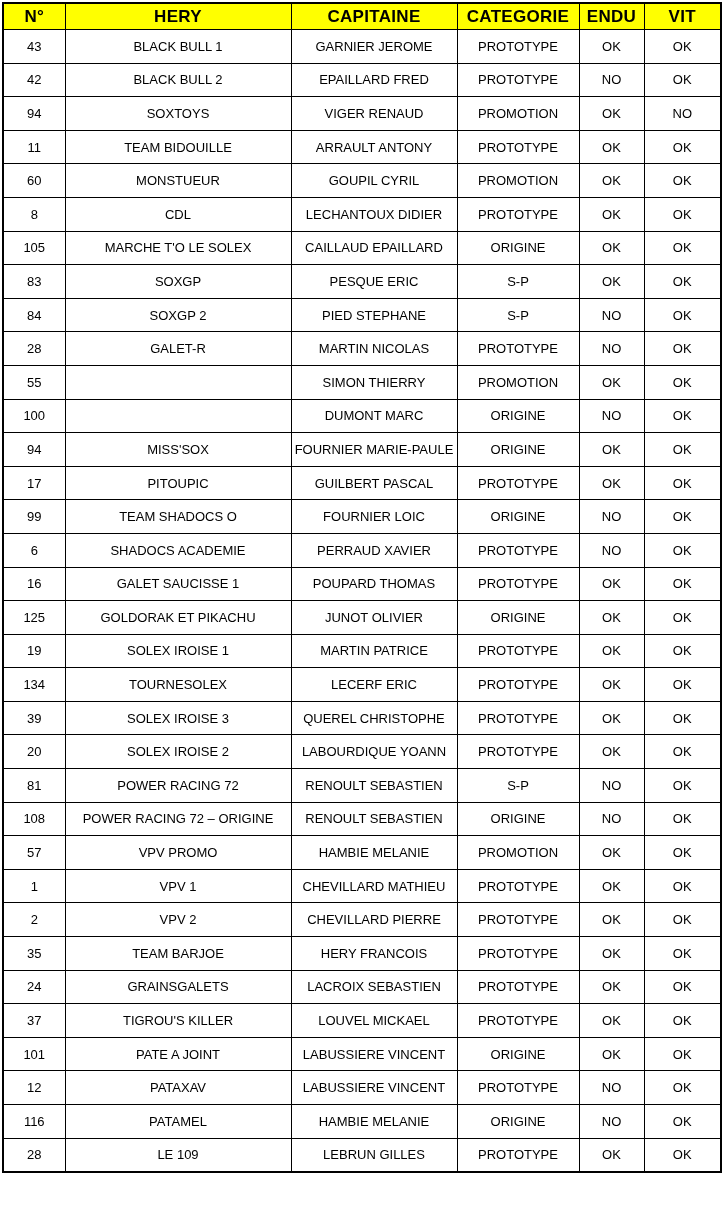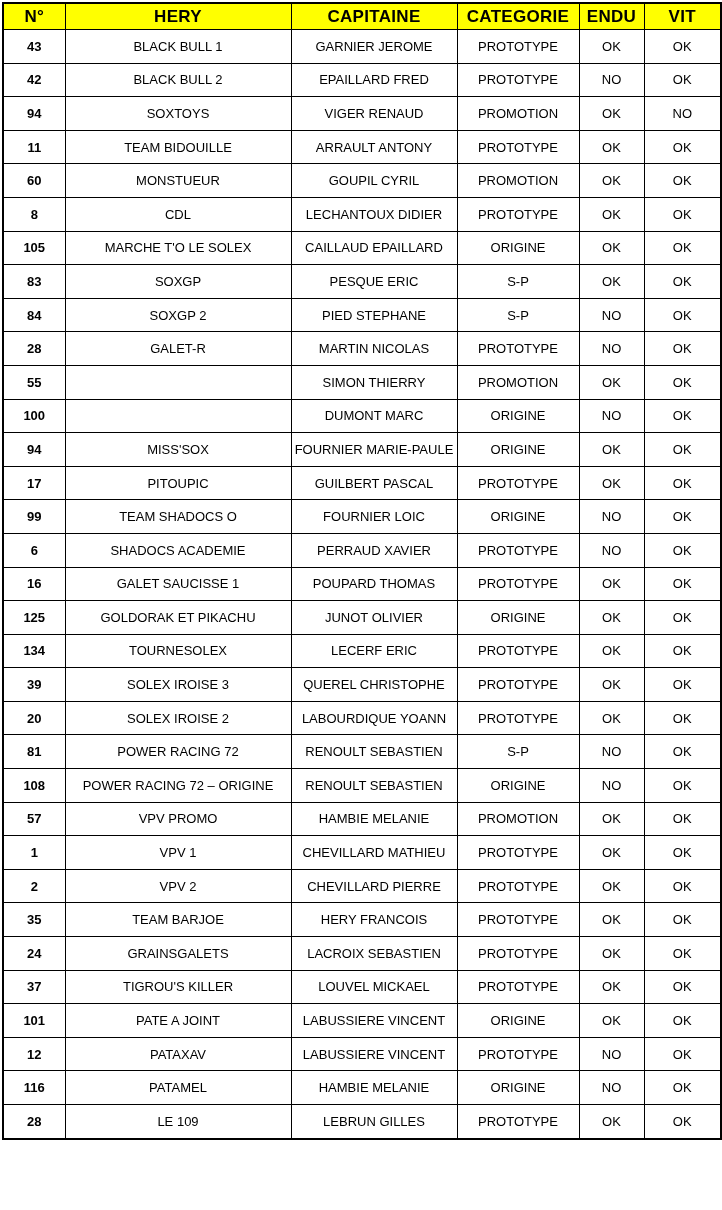--- a/index.html
+++ b/index.html
@@ -35,21 +35,21 @@
     height: 25px;
     letter-spacing: 0.3px;
   }
   table.teams td {
     background: #FFFFFF;
     font-size: 13px;
     font-weight: normal;
     height: 32.6px;
   }
   table.teams td.num {
-    font-weight: bold;
+    font-weight: normal;
   }
 </style>
 </head>
 <body>
 
 <div class="table-wrap">
   <table class="teams">
     <colgroup>
       <col style="width:62px">
       <col style="width:226px">
@@ -207,20 +207,28 @@
         </tr>
         <tr>
           <td class="num">125</td>
           <td>GOLDORAK ET PIKACHU</td>
           <td>JUNOT OLIVIER</td>
           <td>ORIGINE</td>
           <td>OK</td>
           <td>OK</td>
         </tr>
         <tr>
+          <td class="num">19</td>
+          <td>SOLEX IROISE 1</td>
+          <td>MARTIN PATRICE</td>
+          <td>PROTOTYPE</td>
+          <td>OK</td>
+          <td>OK</td>
+        </tr>
+        <tr>
           <td class="num">134</td>
           <td>TOURNESOLEX</td>
           <td>LECERF ERIC</td>
           <td>PROTOTYPE</td>
           <td>OK</td>
           <td>OK</td>
         </tr>
         <tr>
           <td class="num">39</td>
           <td>SOLEX IROISE 3</td>

